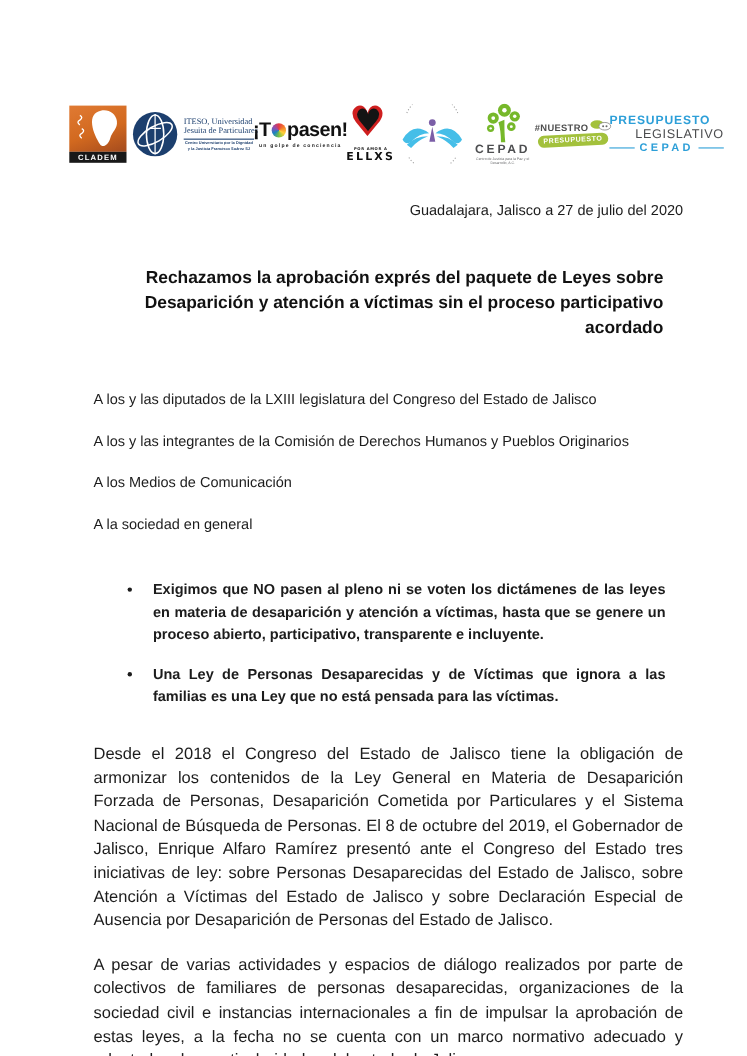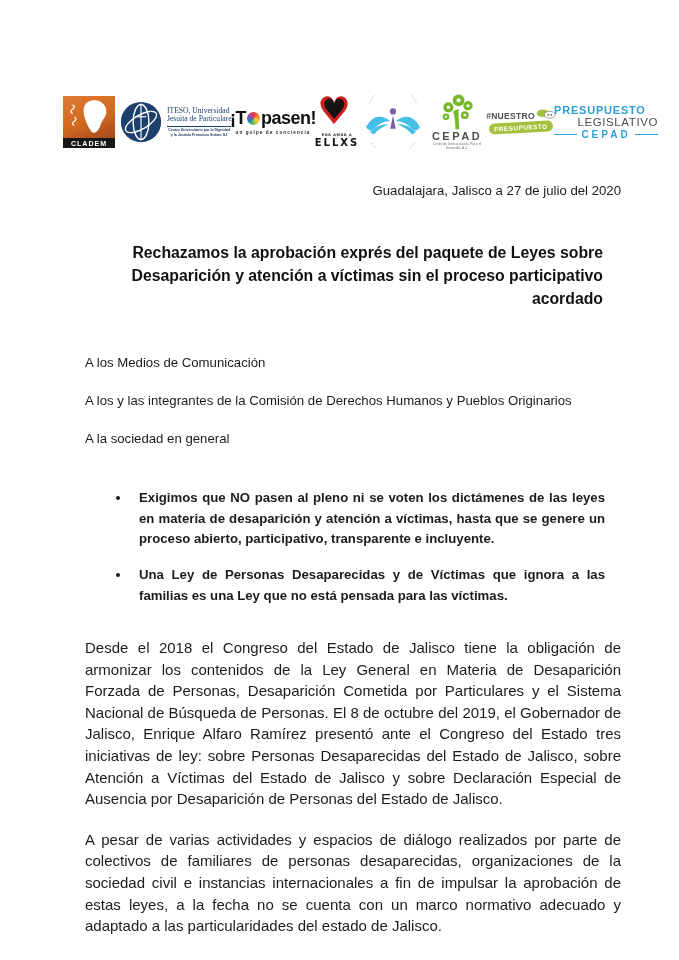--- a/index.html
+++ b/index.html
@@ -184,22 +184,23 @@
     </div>
 
   </header>
 
   <main class="content">
     <p class="date">Guadalajara, Jalisco a 27 de julio del 2020</p>
 
     <h1 class="title">Rechazamos la aprobación exprés del paquete de Leyes sobre Desaparición y atención a víctimas sin el proceso participativo acordado</h1>
 
     <div class="addr-block">
+      <p class="addr">A los y las diputados de la LXIII legislatura del Congreso del Estado de Jalisco</p>
+      <p class="addr">A los y las integrantes de la Comisión de Derechos Humanos y Pueblos Originarios</p>
       <p class="addr">A los Medios de Comunicación</p>
-      <p class="addr">A los y las integrantes de la Comisión de Derechos Humanos y Pueblos Originarios</p>
       <p class="addr">A la sociedad en general</p>
     </div>
 
     <ul class="bullets">
       <li>Exigimos que NO pasen al pleno ni se voten los dictámenes de las leyes en materia de desaparición y atención a víctimas, hasta que se genere un proceso abierto, participativo, transparente e incluyente.</li>
       <li>Una Ley de Personas Desaparecidas y de Víctimas que ignora a las familias es una Ley que no está pensada para las víctimas.</li>
     </ul>
 
     <p class="body-par first">Desde el 2018 el Congreso del Estado de Jalisco tiene la obligación de armonizar los contenidos de la Ley General en Materia de Desaparición Forzada de Personas, Desaparición Cometida por Particulares y el Sistema Nacional de Búsqueda de Personas. El 8 de octubre del 2019, el Gobernador de Jalisco, Enrique Alfaro Ramírez presentó ante el Congreso del Estado tres iniciativas de ley: sobre Personas Desaparecidas del Estado de Jalisco, sobre Atención a Víctimas del Estado de Jalisco y sobre Declaración Especial de Ausencia por Desaparición de Personas del Estado de Jalisco.</p>
     <p class="body-par second">A pesar de varias actividades y espacios de diálogo realizados por parte de colectivos de familiares de personas desaparecidas, organizaciones de la sociedad civil e instancias internacionales a fin de impulsar la aprobación de estas leyes, a la fecha no se cuenta con un marco normativo adecuado y adaptado a las particularidades del estado de Jalisco.</p>

